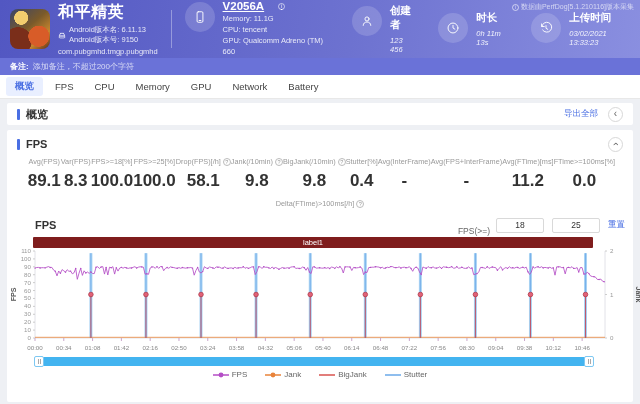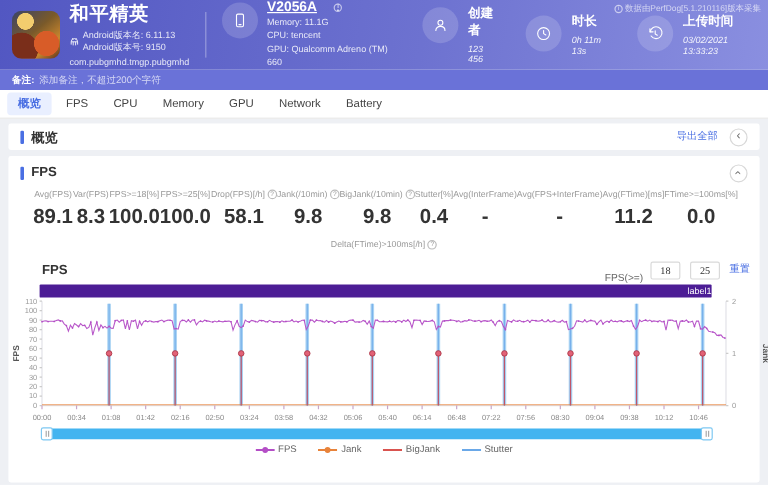--- a/index.html
+++ b/index.html
@@ -73,23 +73,23 @@
     align-items:center; justify-content:center; gap:2px; }
   .stat-val { font-size:17px; font-weight:bold; color:#333; margin-top:5px; }
   .info-q { width:8px; height:8px; border:1px solid #bbb; border-radius:50%;
     font-size:5.5px; color:#999; display:inline-flex; align-items:center;
     justify-content:center; flex:none; cursor:pointer; }
 
   .chart-controls { display:flex; align-items:center; margin-top:8px; height:18px;
     padding:0 8px 0 28px; }
   .chart-title { font-size:11px; font-weight:bold; color:#333; }
   .thresh-label { margin-left:auto; font-size:8.5px; color:#666; margin-right:6px;margin-top:11px; }
-  .thresh-input { width:25px; height:15px; border:1px solid #d9d9d9; border-radius:2px;
+  .thresh-input { width:48px; height:15px; border:1px solid #d9d9d9; border-radius:2px;
     font-size:8.5px; text-align:center; color:#333; margin-right:8px;
-    font-family:Liberation Serif, serif; }
+    font-family:Liberation Sans, sans-serif; }
   .reset { font-size:8.5px; color:#4a6fe3; cursor:pointer; }
 
   .band { margin:3px 40px 0 26px; height:11px; border-radius:1px; color:#fff;
     font-size:7.5px; display:flex; align-items:center; justify-content:center; }
 
   svg.chart { display:block; }
   svg text { font-family:"Liberation Sans",sans-serif; }
 
   .brush { position:relative; margin:1px 40px 0 28px; height:9px; border-radius:2px; }
   .brush-handle { position:absolute; top:-1px; width:10px; height:11px; background:#fff;
@@ -313,21 +313,21 @@
       </div>
 
     <div class="chart-controls">
       <span class="chart-title">FPS</span>
       <span class="thresh-label">FPS(&gt;=)</span>
       <input class="thresh-input" value="18" style="">
       <input class="thresh-input" value="25" style="">
       <span class="reset">重置</span>
     </div>
 
-    <div class="band" id="label-band" style="background: #4c1d95; justify-content: flex-end;">
+    <div class="band" id="label-band" style="background: #7f1d1d;">
       <span>label1</span>
     </div>
 
     <svg class="chart" id="chart-svg" width="640" height="108" viewBox="0 0 640 108">
         <g>
           <line x1="28" y1="3" x2="28" y2="90" stroke="#e2e2e8" stroke-width="1"></line>
           <line x1="598" y1="3" x2="598" y2="90" stroke="#e2e2e8" stroke-width="1"></line>
           <line x1="28" y1="90" x2="598" y2="90" stroke="#e2e2e8" stroke-width="1"></line>
           <line x1="26" y1="90" x2="28" y2="90" stroke="#ccc" stroke-width="1"></line>
           <text x="24" y="92" font-size="6.2" text-anchor="end" fill="#999">0</text>

